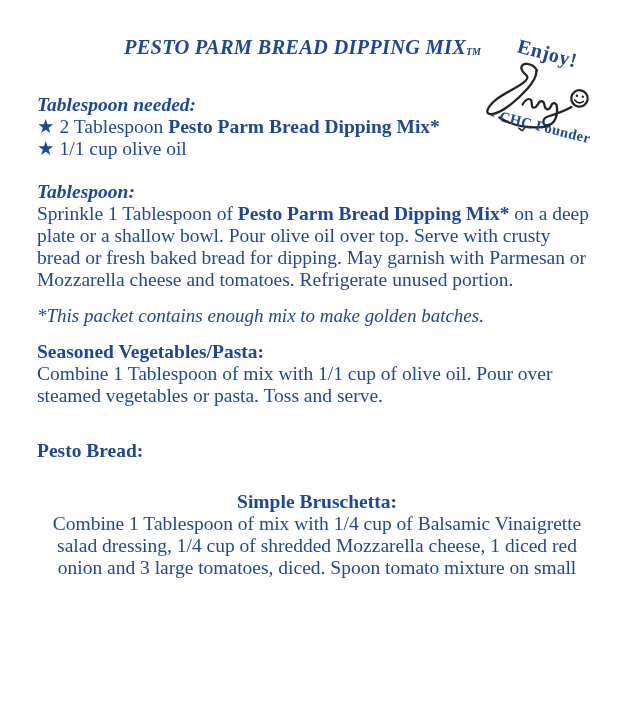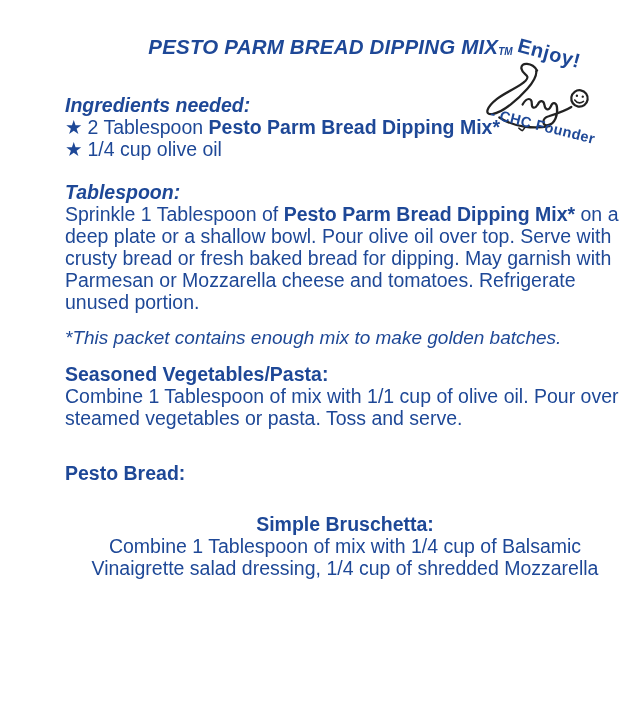--- a/index.html
+++ b/index.html
@@ -7,24 +7,23 @@
     --signature-black:#222222;
     --background:#ffffff;
   }
   *{margin:0;padding:0;box-sizing:border-box;}
   html,body{background:var(--background);}
   .page{
     position:relative;
     width:623px;
     height:579px;
     background:var(--background);
-    font-family:Liberation Sans, sans-serif;
+    font-family:Liberation Serif, serif;
     color:var(--ink-blue);
     overflow:hidden;
-    padding-left:28px;
   }
   
   .title{
     padding-top:36px;
     width:605px;
     text-align:center;
     font-size:20.5px;
     line-height:22px;
     font-weight:bold;
     font-style:italic;
@@ -131,26 +130,26 @@
       <path d="M24 82 C46 92 72 90 92 83"></path>
 
       <path d="M52 92 l5 3 l3 -5" style="stroke-width:2"></path>
     </svg>
     <div class="byline">- CHC Founder</div>
   </div>
 
   <div class="content">
 
     <div class="sec-ingredients">
-      <div class="h-italic">Ingredients needed:</div>
+      <div class="h-italic">Tablespoon needed:</div>
       <div class="ing-line">
         <span class="star">★</span><span>2 Tablespoon </span><b>Pesto Parm Bread Dipping Mix*</b>
       </div>
       <div class="ing-line">
-        <span class="star">★</span><span>1/4 cup olive oil</span><b></b>
+        <span class="star">★</span><span>1/1 cup olive oil</span><b></b>
       </div>
     </div>
 
     <div class="sec-directions">
       <div class="h-italic">Tablespoon:</div>
       <div><span>Sprinkle 1 Tablespoon of </span><b>Pesto Parm Bread Dipping Mix*</b><span> on a deep plate or a shallow bowl. Pour olive oil over top. Serve with crusty bread or fresh baked bread for dipping. May garnish with Parmesan or Mozzarella cheese and tomatoes. Refrigerate unused portion.</span>
       </div>
     </div>
 
     <div class="note">*This packet contains enough mix to make golden batches.</div>

